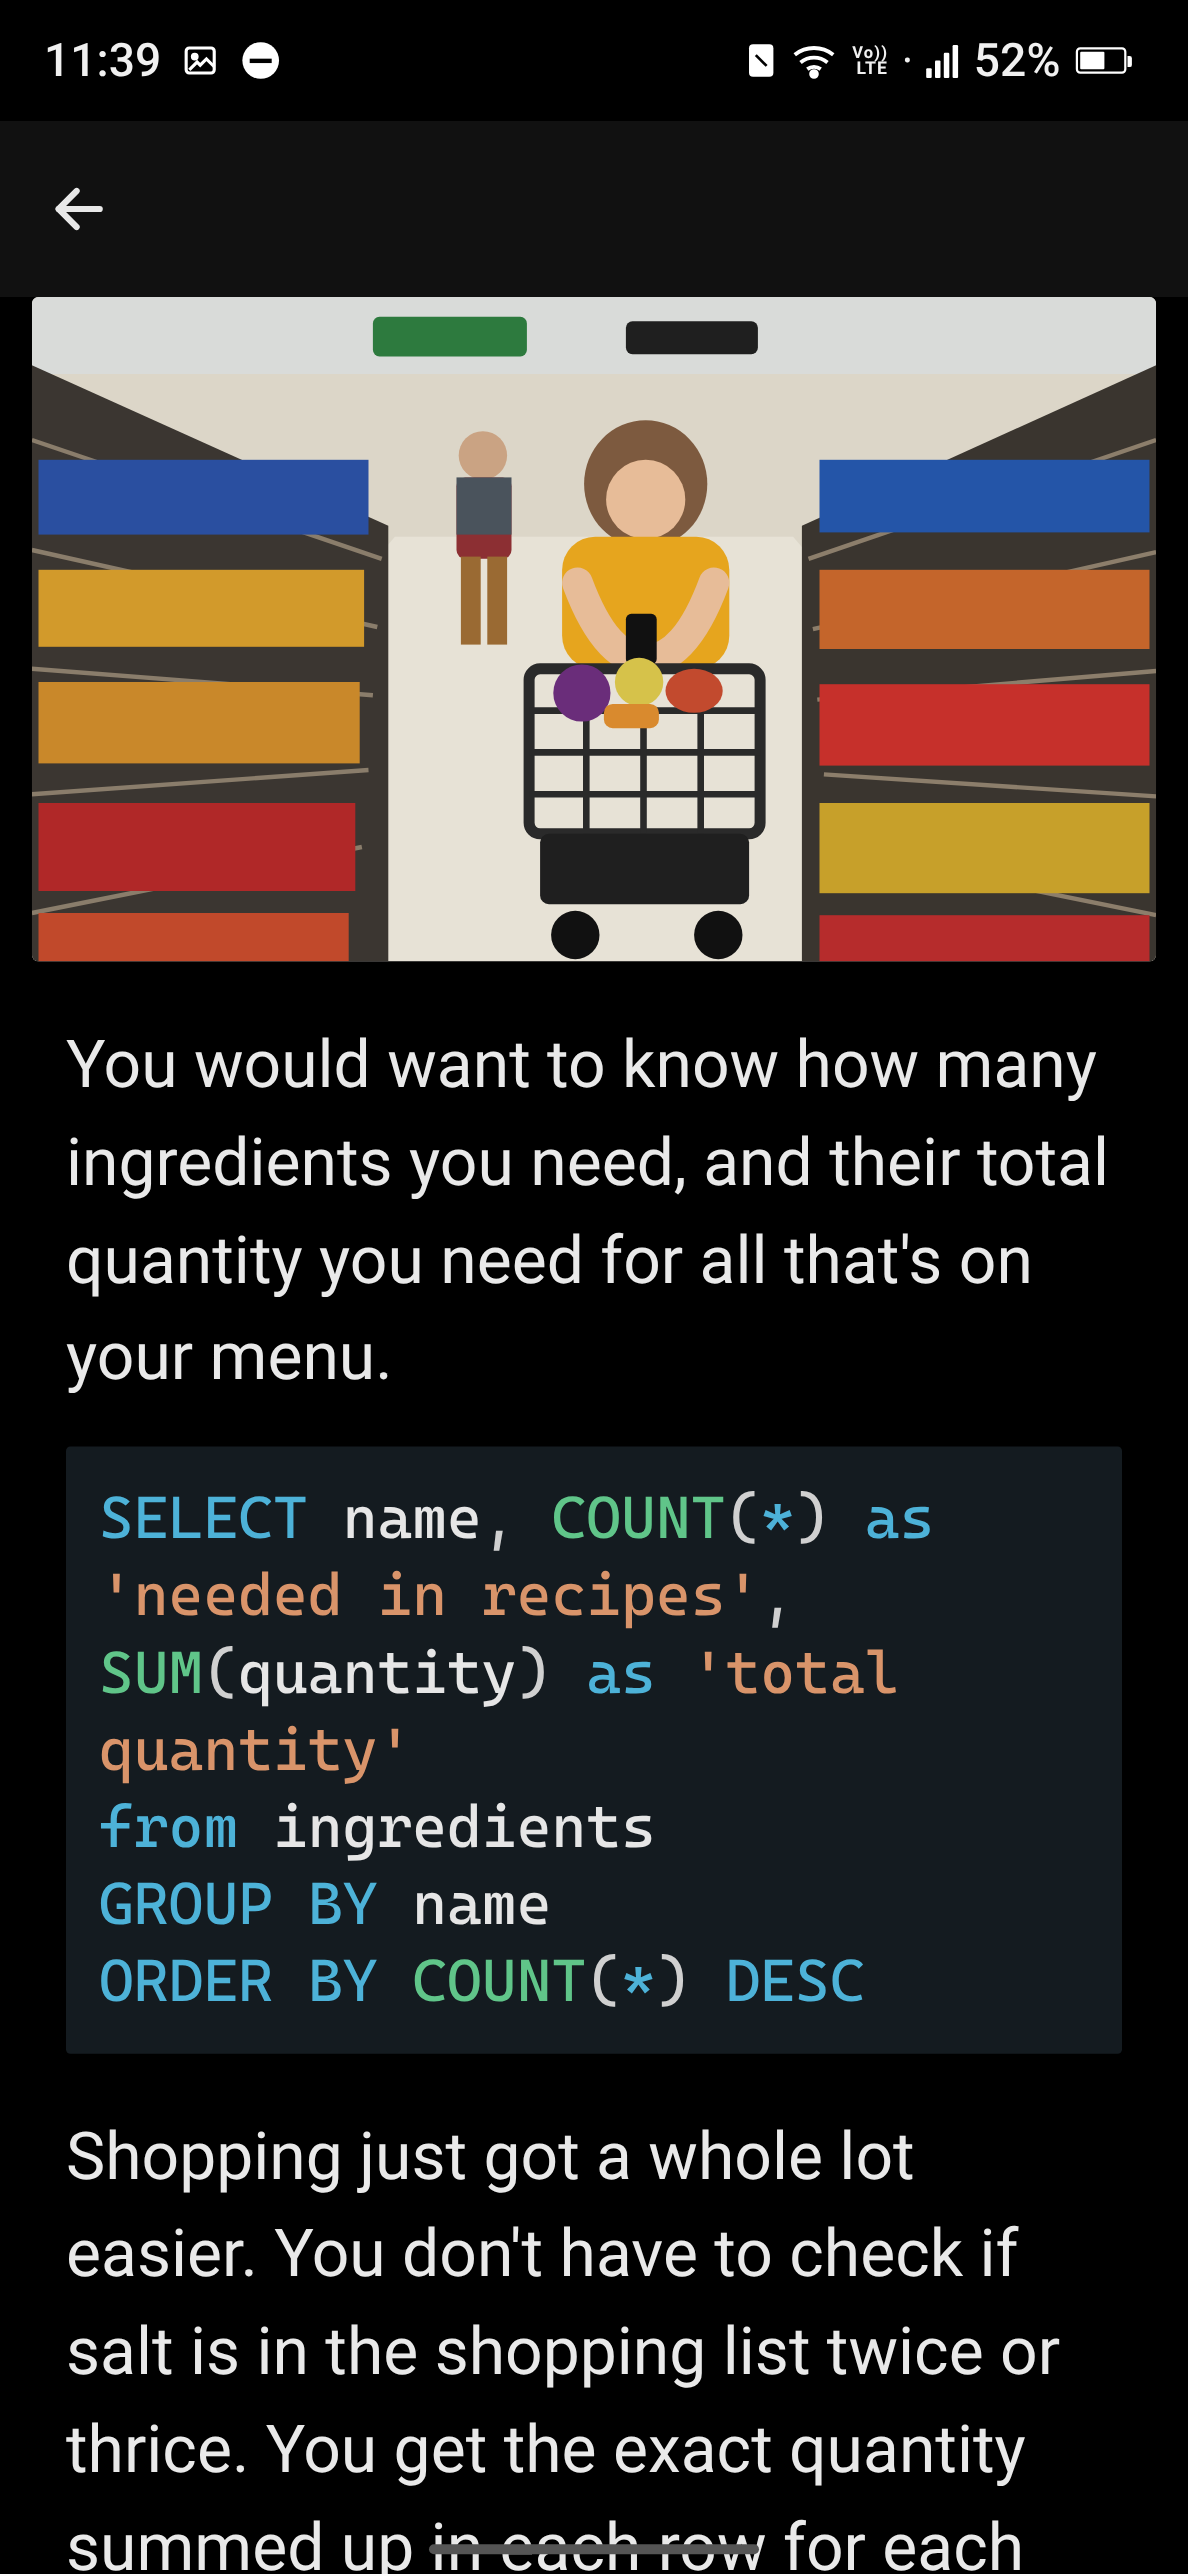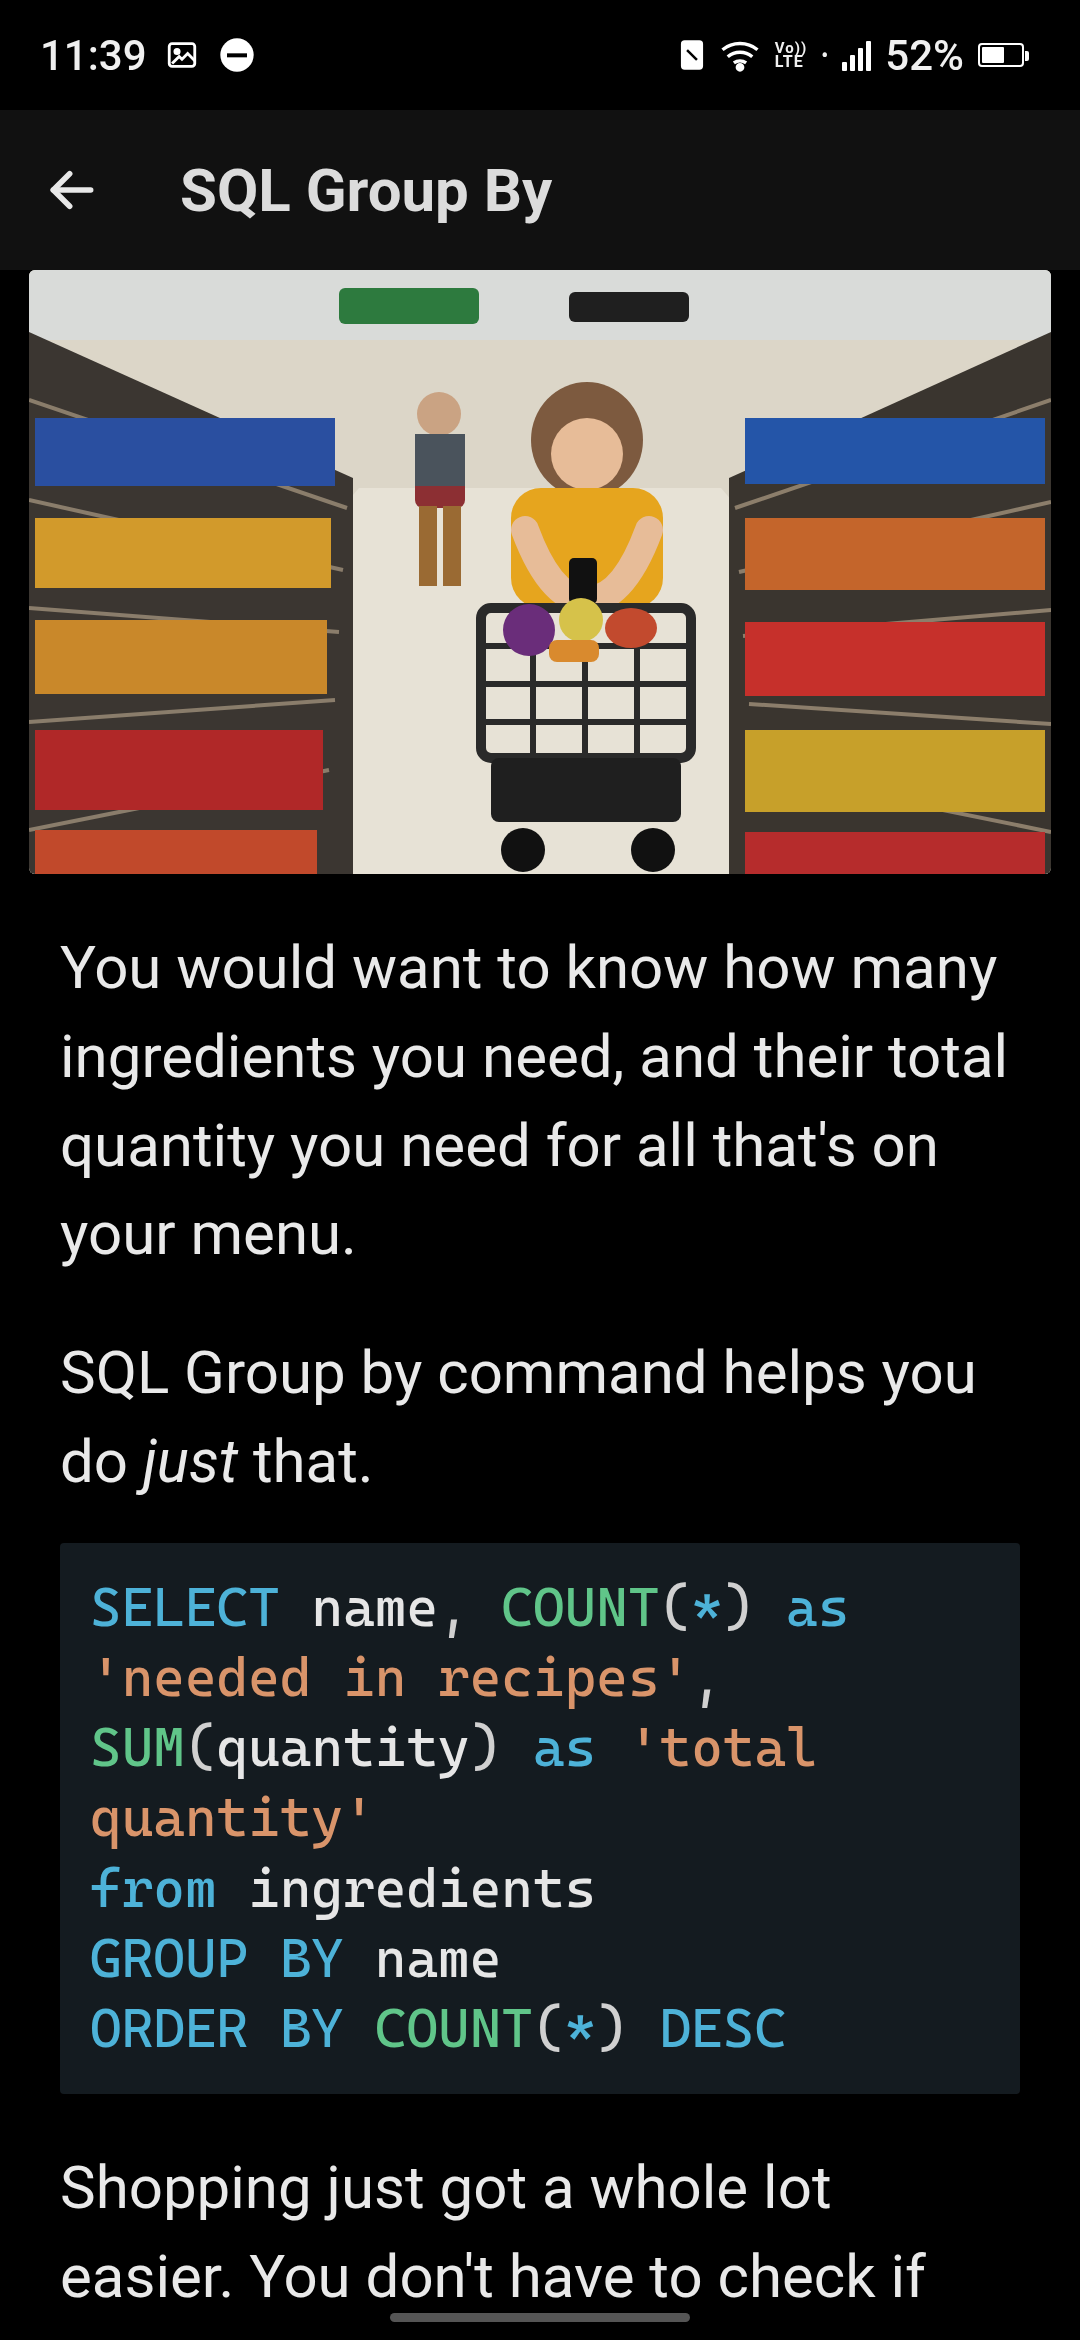--- a/index.html
+++ b/index.html
@@ -18,21 +18,21 @@
       align-items: center;
       justify-content: space-between;
       padding: 0 56px 0 40px;
       font-size: 42px;
       font-weight: 500;
       color: #f0f0f0;
     }
     .sb-left, .sb-right { display: flex; align-items: center; gap: 18px; }
     .sb-right { gap: 14px; }
     .ico { display: inline-flex; align-items: center; justify-content: center; }
-    .lte-stack { display:flex; flex-direction:column; font-size:16px; line-height:14px; font-weight:700; letter-spacing:1px;}
+    .lte-stack { display:flex; flex-direction:column; font-size:16px; line-height:14px; font-weight:700; letter-spacing:1px;text-align:right;}
     .lte-stack .vo { font-size:15px; }
     .sigbars { display:flex; align-items:flex-end; gap:3px; height:32px;}
     .sigbars span{ width:5px; background:#fff; border-radius:1px;}
     .sigbars span:nth-child(1){height:9px;}
     .sigbars span:nth-child(2){height:16px;}
     .sigbars span:nth-child(3){height:23px;}
     .sigbars span:nth-child(4){height:30px;}
     .battery {
       width: 46px; height: 24px; border: 2px solid #fff; border-radius: 4px;
       position: relative;
@@ -171,21 +171,20 @@
   </div>
 </div>
 
 <div class="appbar">
   <span class="ico">
     <svg width="56" height="56" viewBox="0 0 24 24" fill="none" stroke="#e8e8e8" stroke-width="2.4" stroke-linecap="round" stroke-linejoin="round">
       <path d="M20 12H4"></path>
         <path d="M11 5l-7 7 7 7"></path>
     </svg>
   </span>
-  <span class="title">SQL Group By</span>
 </div>
 
 <div class="content">
 
   <div class="hero">
     <svg viewBox="0 0 1022 604" preserveAspectRatio="xMidYMid slice">
 
       <rect x="0" y="0" width="1022" height="604" fill="#dcd6c8"></rect>
       <polygon points="0,604 330,218 692,218 1022,604" fill="#e7e2d6"></polygon>
 
@@ -256,23 +255,20 @@
         <circle cx="500" cy="360" r="26" fill="#6a2d7a"></circle>
         <circle cx="552" cy="350" r="22" fill="#d6c24a"></circle>
         <ellipse cx="602" cy="358" rx="26" ry="20" fill="#c24a2e"></ellipse>
         <rect x="520" y="370" width="50" height="22" rx="8" fill="#d98a2e"></rect>
       </g>
     </svg>
   </div>
 
   <p class="para">You would want to know how many ingredients you need, and their total quantity you need for all that's on your menu.</p>
 
-  <p class="para">
-    <span>SQL Group by command helps you do </span><em>just</em><span> that.</span>
-  </p>
 
   <div class="codebox"><span class="k-blue">SELECT</span><span class="k-ident"> name</span><span class="k-punc">, </span><span class="k-green">COUNT</span><span class="k-punc">(</span><span class="k-blue">*</span><span class="k-punc">)</span><span class="k-blue"> as </span><span class="k-str">'needed in recipes'</span><span class="k-punc">,</span>
 <span class="k-green">SUM</span><span class="k-punc">(</span><span class="k-ident">quantity</span><span class="k-punc">)</span><span class="k-blue"> as </span><span class="k-str">'total quantity'</span>
 <span class="k-blue">from</span><span class="k-ident"> ingredients</span>
 <span class="k-blue">GROUP BY</span><span class="k-ident"> name</span>
 <span class="k-blue">ORDER BY</span><span class="k-green"> COUNT</span><span class="k-punc">(</span><span class="k-blue">*</span><span class="k-punc">) </span><span class="k-blue">DESC</span></div>
 
   <p class="para">Shopping just got a whole lot easier. You don't have to check if salt is in the shopping list twice or thrice. You get the exact quantity summed up in each row for each ingredient.</p>
 
 

